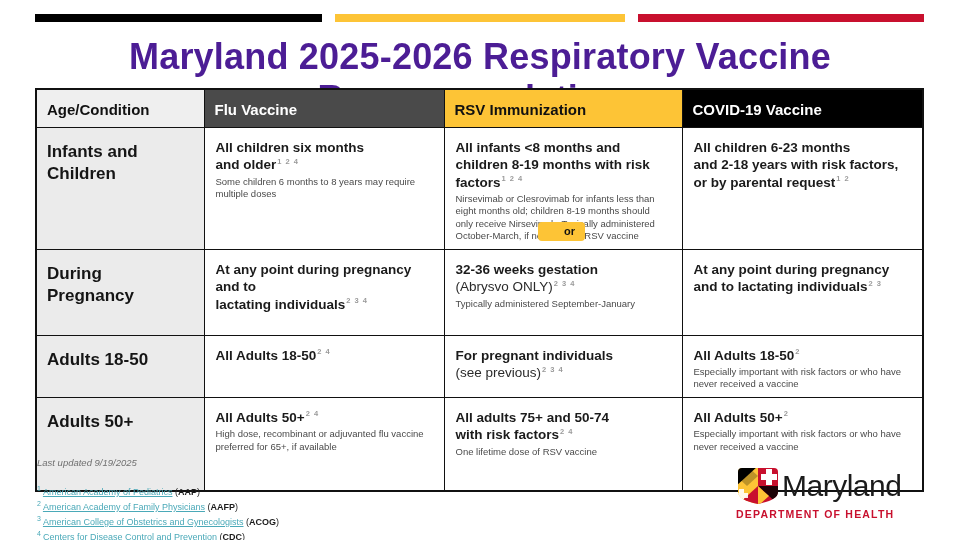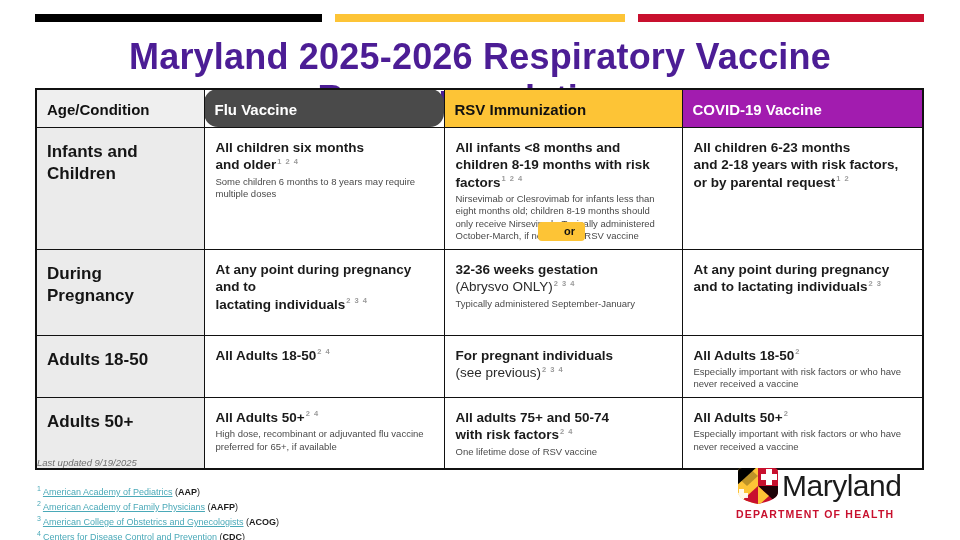--- a/index.html
+++ b/index.html
@@ -26,25 +26,25 @@
     letter-spacing: 0.2px;
   }
 
   .table-wrap { position: absolute; left: 35px; top: 88px; width: 889px; }
   table { border-collapse: collapse; table-layout: fixed; width: 887px; border: 2px solid #111; }
   col.c1 { width: 168px; } col.c2 { width: 240px; } col.c3 { width: 238px; } col.c4 { width: 241px; }
   th, td { border: 1.5px solid #111; vertical-align: top; text-align: left; }
   thead tr { height: 38px; }
   th { font-size: 15px; font-weight: bold; padding: 9px 10px 6px 10px; vertical-align: middle; }
   .th-age   { background: #EFEFEF; color: #111; }
-  .th-flu   { background: #4A4A4A; color: #ffffff; border-radius: 14px; }
+  .th-flu   { background: #4A4A4A; color: #ffffff; }
   .th-rsv   { background: #FDC436; color: #111; }
-  .th-covid { background: #a21caf; color: #ffffff; }
-
-  tr.r1 { height: 106px; } tr.r2 { height: 86px; } tr.r3 { height: 62px; } tr.r4 { height: 72px; border-radius: 13px; }
+  .th-covid { background: #000000; color: #ffffff; }
+
+  tr.r1 { height: 106px; } tr.r2 { height: 86px; } tr.r3 { height: 62px; } tr.r4 { height: 94px; border-radius: 13px; }
   td.cond {
     background: #EBEBEB; font-size: 17px; font-weight: bold; color: #151515;
     padding: 13px 27px 0 10px; white-space: pre-line; line-height: 1.3;
   }
   td.cell { background: #ffffff; padding: 11px 12px 6px 11px; }
   .main { font-size: 13.5px; font-weight: bold; color: #1b1b1b; line-height: 1.3; }
   .main .txt { white-space: pre-line; }
   .sub { font-size: 13.5px; font-weight: normal; color: #2b2b2b; line-height: 1.3; }
   sup.fn { font-size: 7.5px; color: #9a9a9a; font-weight: bold; letter-spacing: 1px; margin-left: 1px; }
   .note { font-size: 9.5px; color: #4a4a4a; line-height: 1.3; margin-top: 2px; font-weight: normal; }

